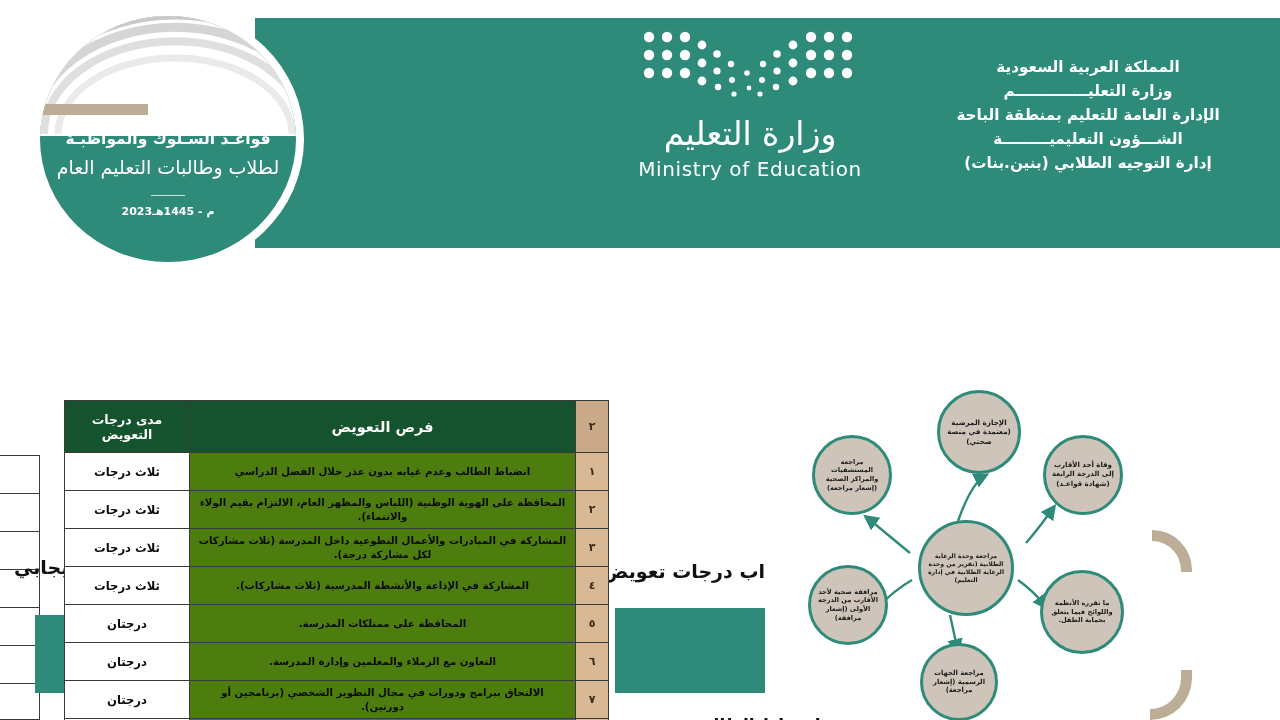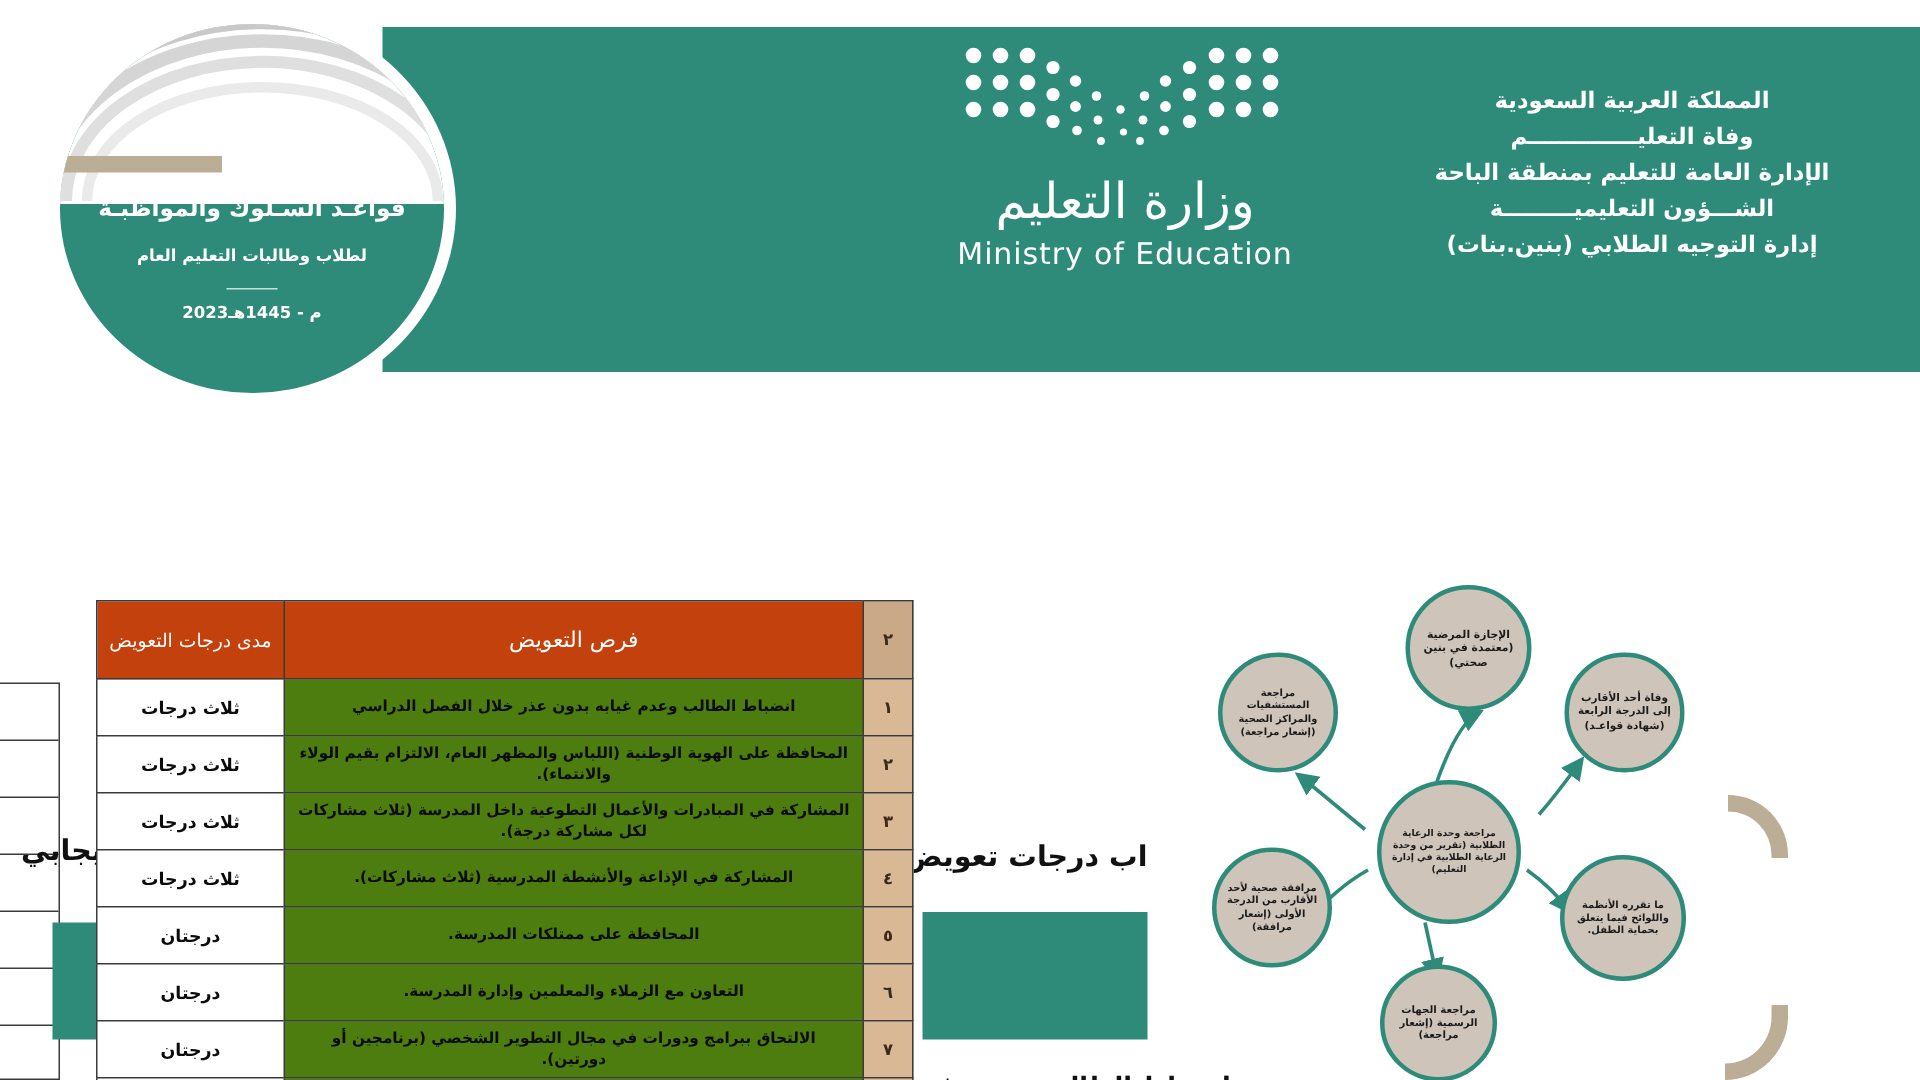--- a/index.html
+++ b/index.html
@@ -117,21 +117,21 @@
   .badge-text {
     position: absolute;
     left: 0; right: 0;
     top: 112px;
     text-align: center;
     direction: rtl;
     color: #ffffff;
     padding: 0 14px;
   }
   .badge-l1 { font-size: 15.5px; font-weight: bold; letter-spacing: 0.3px; line-height: 1.5; }
-  .badge-l2 { font-size: 11px; font-weight: 700; letter-spacing: 0.2px; line-height: 1.6; margin-top: 11px; }
+  .badge-l2 { font-size: 19px; font-weight: 400; letter-spacing: 0.2px; line-height: 1.6; margin-top: 1px; }
   .badge-rule { width: 34px; height: 1.5px; background: rgba(255,255,255,.75); margin: 12px auto 9px auto; }
   .badge-yr { font-size: 11px; font-weight: bold; letter-spacing: .2px; direction: ltr; }
 
   
   .title-row {
     position: absolute;
     left: 100px;
     top: 302px;
     width: 1090px;
     text-align: center;
@@ -262,23 +262,23 @@
   }
   .tbl .c-score {
     width: 125px;
     background: #ffffff;
     text-align: center;
     font-size: 11.6px;
     font-weight: bold;
     color: #0c0c0c;
   }
   .tbl thead th {
-    background: #c2410c;
+    background: #14532d;
     color: #ffffff;
-    font-weight: normal;
+    font-weight: bold;
     height: 52px;
   }
   .tbl thead .h-desc { font-size: 14.5px; }
   .tbl thead .h-score { font-size: 12.5px; width: 125px; }
   .tbl tbody tr { height: 38px; }
 
   
   .diagram {
     position: absolute;
     left: 790px;
@@ -399,21 +399,21 @@
           <circle cx="194" cy="45" r="5.2"></circle>
           <circle cx="212" cy="45" r="5.2"></circle>
       </g>
     </svg>
     <div class="moe-ar">وزارة التعليم</div>
     <div class="moe-en">Ministry of Education</div>
   </div>
 
   <div class="hdr-right">
     <div>المملكة العربية السعودية</div>
-    <div>وفاة التعليــــــــــــــم</div>
+    <div>وزارة التعليــــــــــــــم</div>
     <div>الإدارة العامة للتعليم بمنطقة الباحة</div>
     <div>الشـــؤون التعليميـــــــــة</div>
     <div>إدارة التوجيه الطلابي (بنين.بنات)</div>
   </div>
 
   <div class="badge-wrap">
     <div class="badge-white"></div>
     <div class="badge-clip">
       <svg class="dome" viewBox="0 0 256 120" preserveAspectRatio="none">
         <rect x="0" y="0" width="256" height="120" fill="#ffffff"></rect>
@@ -507,21 +507,21 @@
         <path d="M168,146 C178,118 188,104 196,100"></path>
         <path d="M120,178 C98,160 84,148 76,142"></path>
         <path d="M122,205 C104,215 92,228 84,236"></path>
         <path d="M160,240 C164,258 166,268 168,276"></path>
         <path d="M228,205 C242,215 250,224 256,232"></path>
         <path d="M236,168 C250,152 258,140 264,132"></path>
       </g>
     </svg>
 
     <div class="circ c-sick">
-      <span>الإجازة المرضية (معتمدة في بنين صحتي)</span>
+      <span>الإجازة المرضية (معتمدة في منصة صحتي)</span>
     </div>
     <div class="circ c-death">
       <span>وفاة أحد الأقارب إلى الدرجة الرابعة (شهادة قواعـد)</span>
     </div>
     <div class="circ c-hosp">
       <span>مراجعة المستشفيات والمراكز الصحية (إشعار مراجعة)</span>
     </div>
     <div class="circ c-escort">
       <span>مرافقة صحية لأحد الأقارب من الدرجة الأولى (إشعار مرافقة)</span>
     </div>

